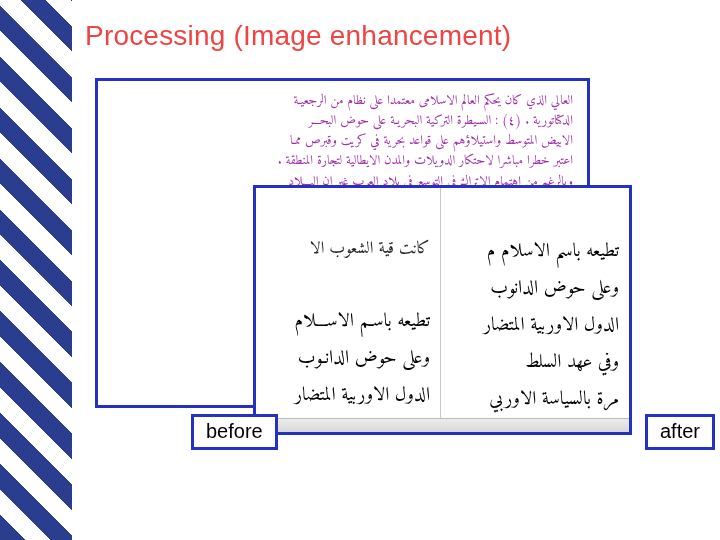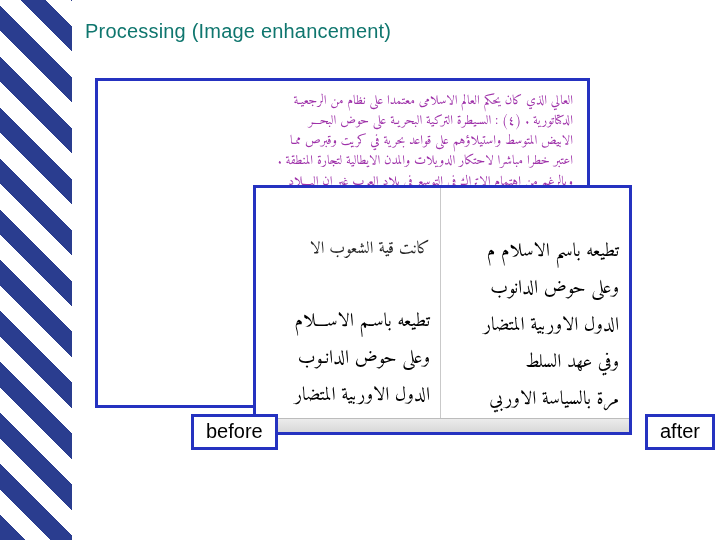--- a/index.html
+++ b/index.html
@@ -22,22 +22,22 @@
     background-color: #2a3d8f;
   }
   .content {
     position: absolute;
     left: 85px; top: 0;
     width: 635px; height: 540px;
   }
   .title {
     position: absolute;
     left: 0; top: 20px;
-    font-size: 20px;
-    color: #0f766e;
+    font-size: 28px;
+    color: #ef4444;
     font-weight: 400;
     letter-spacing: 0.2px;
     text-align: right;
   }
   .panel-before {
     position: absolute;
     left: 10px; top: 78px;
     width: 495px; height: 330px;
     border: 3px solid #2532c0;
     background: #fff;

